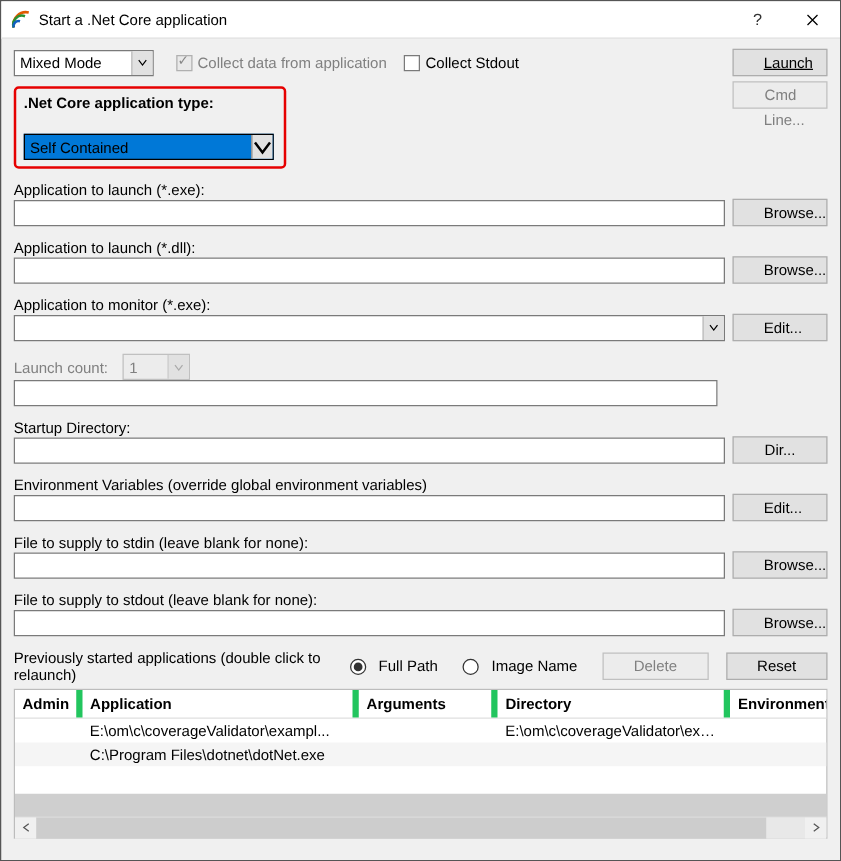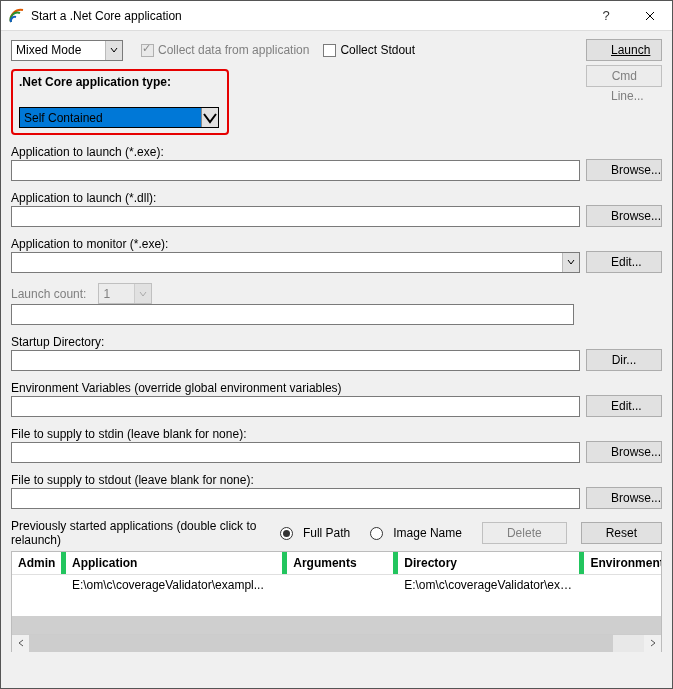--- a/index.html
+++ b/index.html
@@ -293,20 +293,27 @@
         <div class="th col-app">Application</div>
         <div class="th col-args">Arguments</div>
         <div class="th col-dir">Directory</div>
         <div class="th col-env" style="border-right:none">Environment</div>
       </div>
       <div class="tr">
         <div class="td col-admin"></div>
         <div class="td col-app">E:\om\c\coverageValidator\exampl...</div>
         <div class="td col-args"></div>
         <div class="td col-dir">E:\om\c\coverageValidator\exampl...</div>
+        <div class="td col-env"></div>
+      </div>
+      <div class="tr alt">
+        <div class="td col-admin"></div>
+        <div class="td col-app">C:\Program Files\dotnet\dotNet.exe</div>
+        <div class="td col-args"></div>
+        <div class="td col-dir"></div>
         <div class="td col-env"></div>
       </div>
       <div class="graybar"></div>
       <div class="hscroll">
         <div class="arrowbtn">
             <svg width="8" height="8" viewBox="0 0 8 8">
               <path d="M6 1 L2 4 L6 7" fill="none" stroke="#555"></path>
             </svg>
           </div>
         <div class="track">

